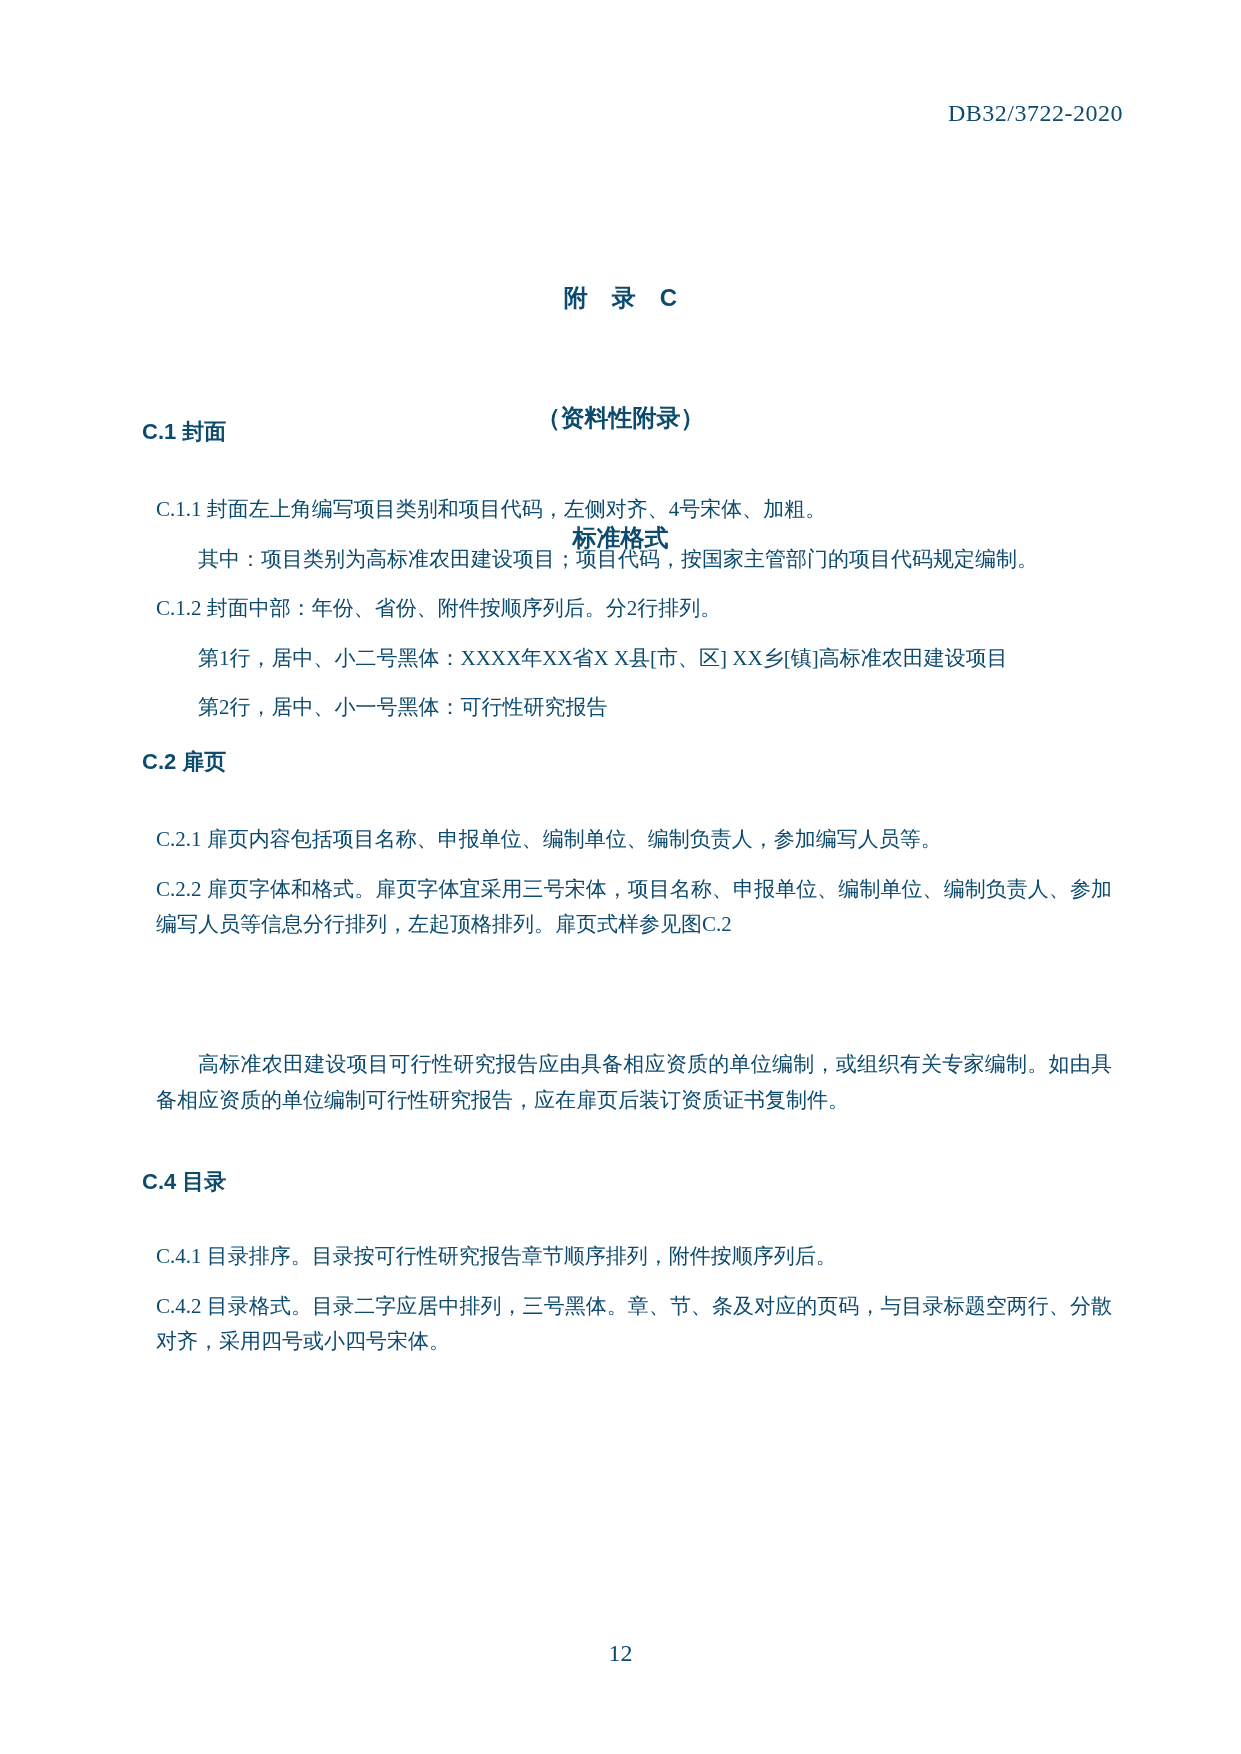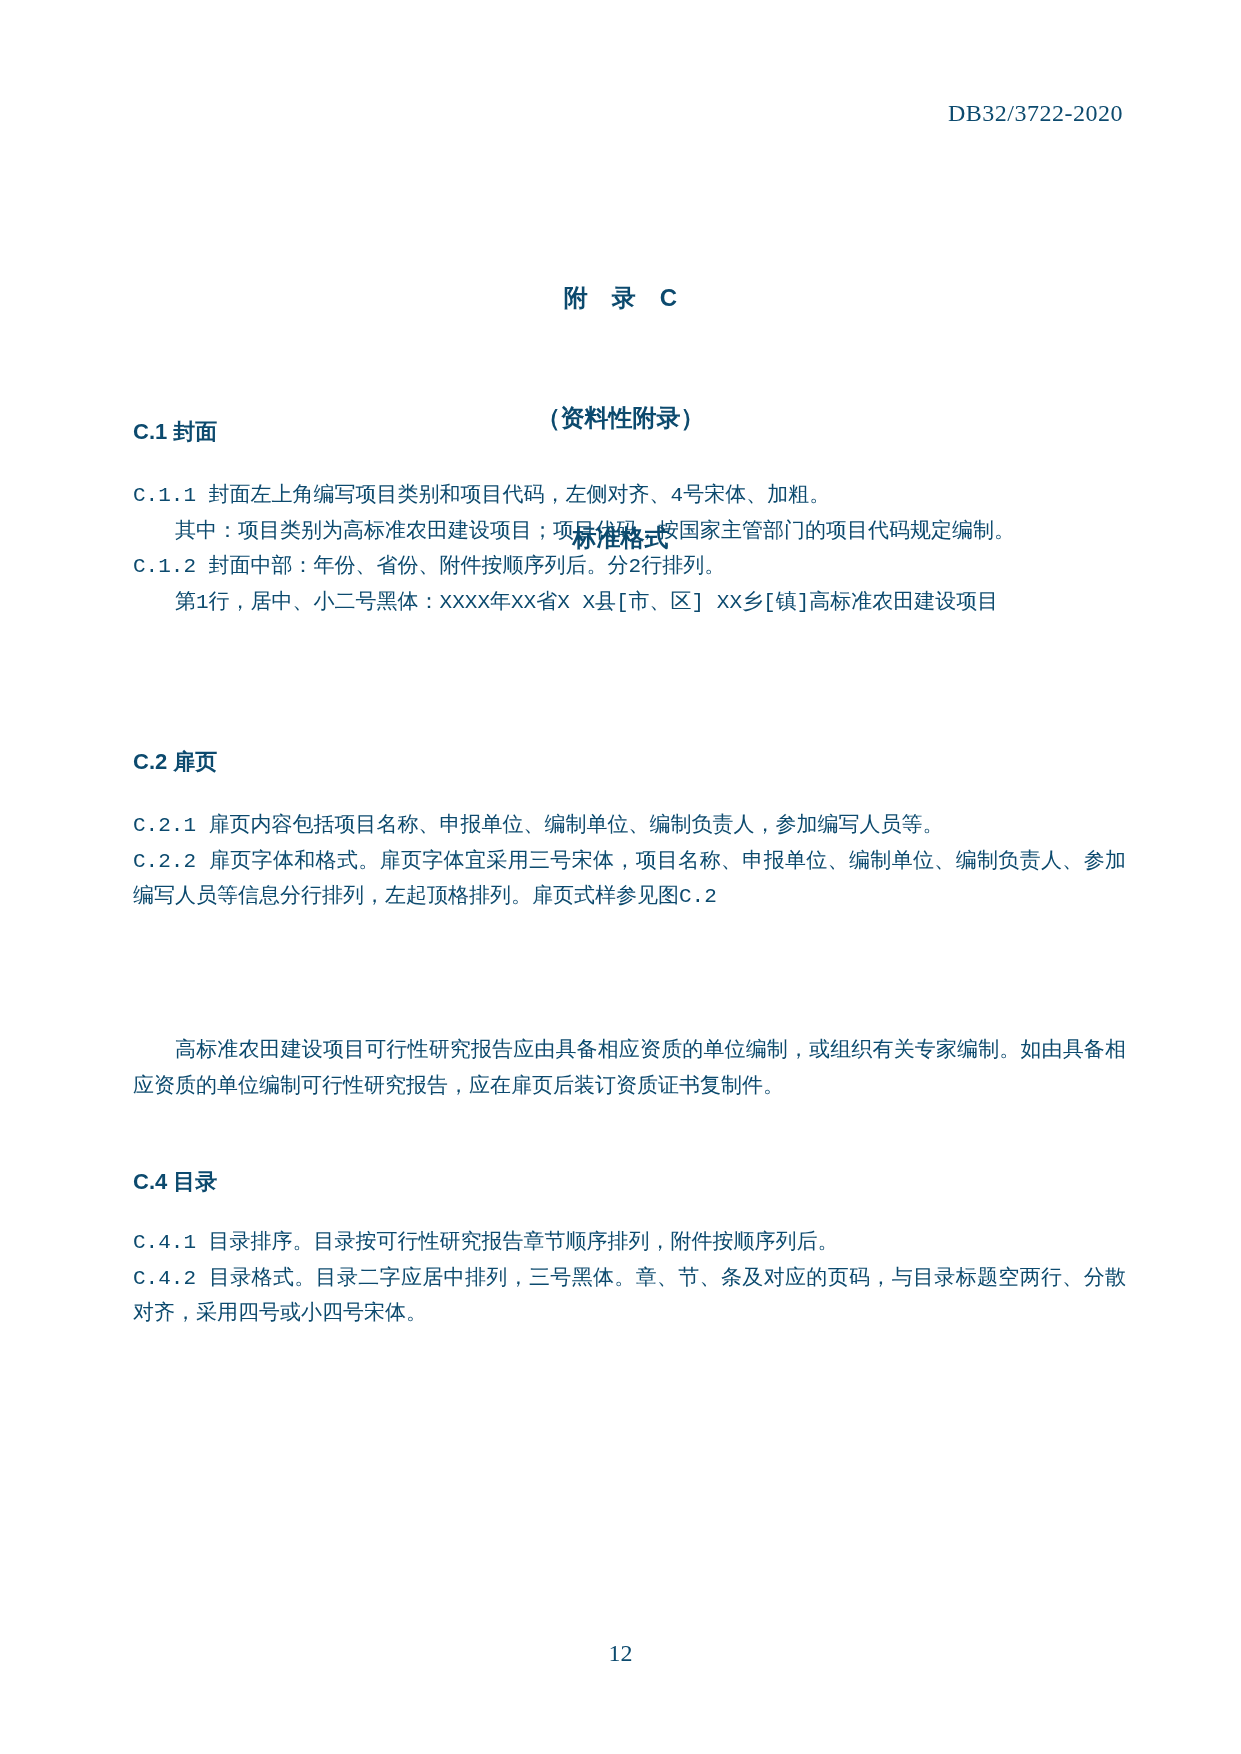--- a/index.html
+++ b/index.html
@@ -32,35 +32,35 @@
     right: 0;
     text-align: center;
     font-family: "Liberation Sans", "DejaVu Sans", sans-serif;
     font-weight: 700;
     font-size: 24px;
     line-height: 40px;
     white-space: pre;
   }
   .content-col {
     position: absolute;
-    left: 133px;
+    left: 142px;
     right: 115px;
   }
   .sec-heading {
     font-family: "Liberation Sans", "DejaVu Sans", sans-serif;
     font-weight: 700;
     font-size: 22px;
     line-height: 28px;
   }
   .body-text {
     font-size: 21px;
     line-height: 35.5px;
     text-align: justify;
   }
-  .para { margin: 0; font-family: Liberation Mono, monospace; }
+  .para { margin: 14px; }
   .para-indent { padding-left: 42px; }
   .para-first-indent { text-indent: 2em; }
   .page-number {
     position: absolute;
     top: 1640px;
     left: 0;
     right: 0;
     text-align: center;
     font-size: 24px;
   }
@@ -78,20 +78,21 @@
     <div>标准格式</div>
   </div>
 
   <div class="content-col sec-heading" style="top:418px;">C.1 封面</div>
 
   <div class="content-col body-text" style="top:478px;">
     <p class="para">C.1.1 封面左上角编写项目类别和项目代码，左侧对齐、4号宋体、加粗。</p>
     <p class="para para-indent">其中：项目类别为高标准农田建设项目；项目代码，按国家主管部门的项目代码规定编制。</p>
     <p class="para">C.1.2 封面中部：年份、省份、附件按顺序列后。分2行排列。</p>
     <p class="para para-indent">第1行，居中、小二号黑体：XXXX年XX省X X县[市、区] XX乡[镇]高标准农田建设项目</p>
+    <p class="para para-indent">第2行，居中、小一号黑体：可行性研究报告</p>
   </div>
 
   <div class="content-col sec-heading" style="top:748px;">C.2 扉页</div>
 
   <div class="content-col body-text" style="top:808px;">
     <p class="para">C.2.1 扉页内容包括项目名称、申报单位、编制单位、编制负责人，参加编写人员等。</p>
     <p class="para">C.2.2 扉页字体和格式。扉页字体宜采用三号宋体，项目名称、申报单位、编制单位、编制负责人、参加编写人员等信息分行排列，左起顶格排列。扉页式样参见图C.2</p>
   </div>
 
 

